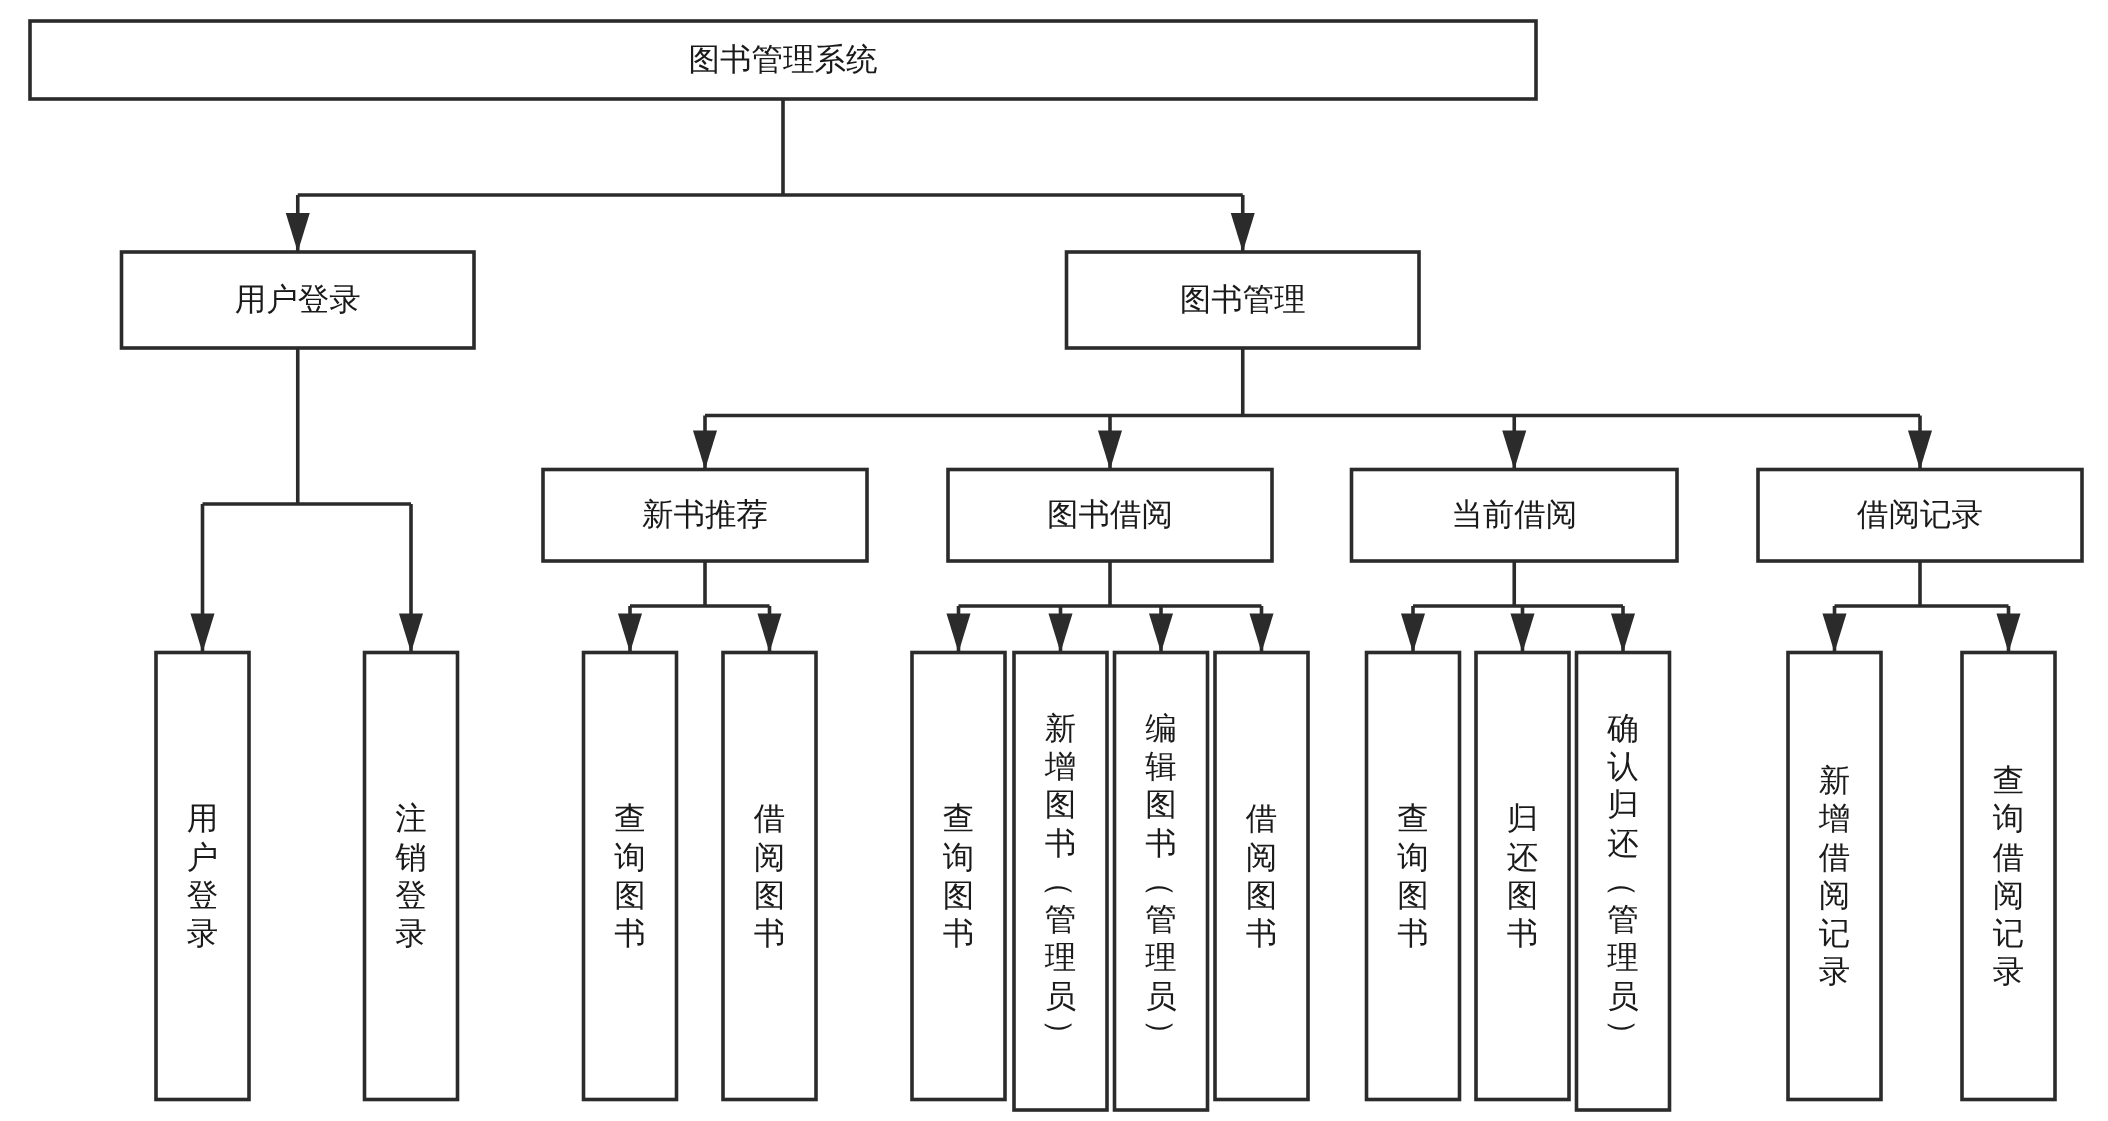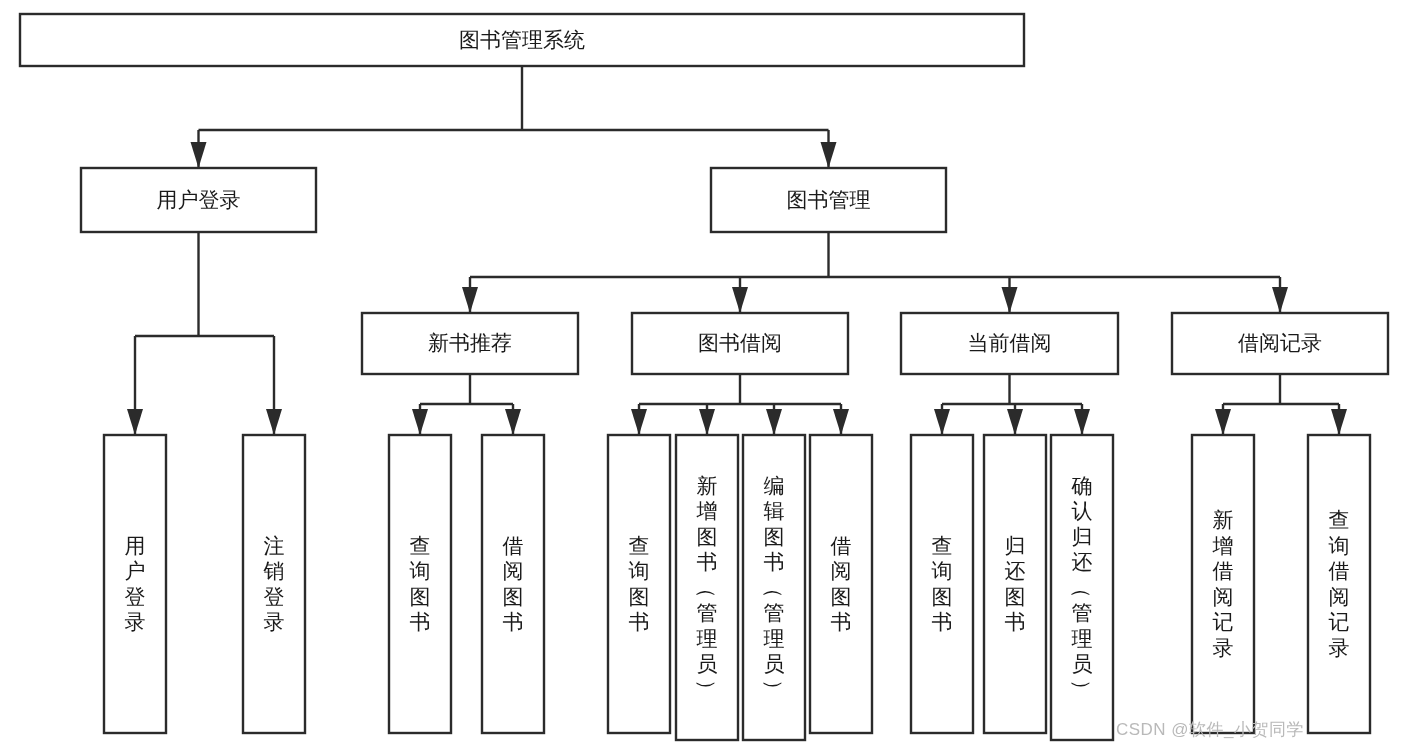--- a/index.html
+++ b/index.html
@@ -260,14 +260,13 @@
           <rect x="1308" y="435" width="62" height="298" class="box-rect"></rect>
           <text x="1339" y="527.39" class="label-v">查</text>
           <text x="1339" y="552.89" class="label-v">询</text>
           <text x="1339" y="578.39" class="label-v">借</text>
           <text x="1339" y="603.89" class="label-v">阅</text>
           <text x="1339" y="629.39" class="label-v">记</text>
           <text x="1339" y="654.89" class="label-v">录</text>
         </g>
       </g>
   </svg>
-  <div class="watermark">CSDN @软件_小贺同学</div>
 </div>
 
 </body></html>

